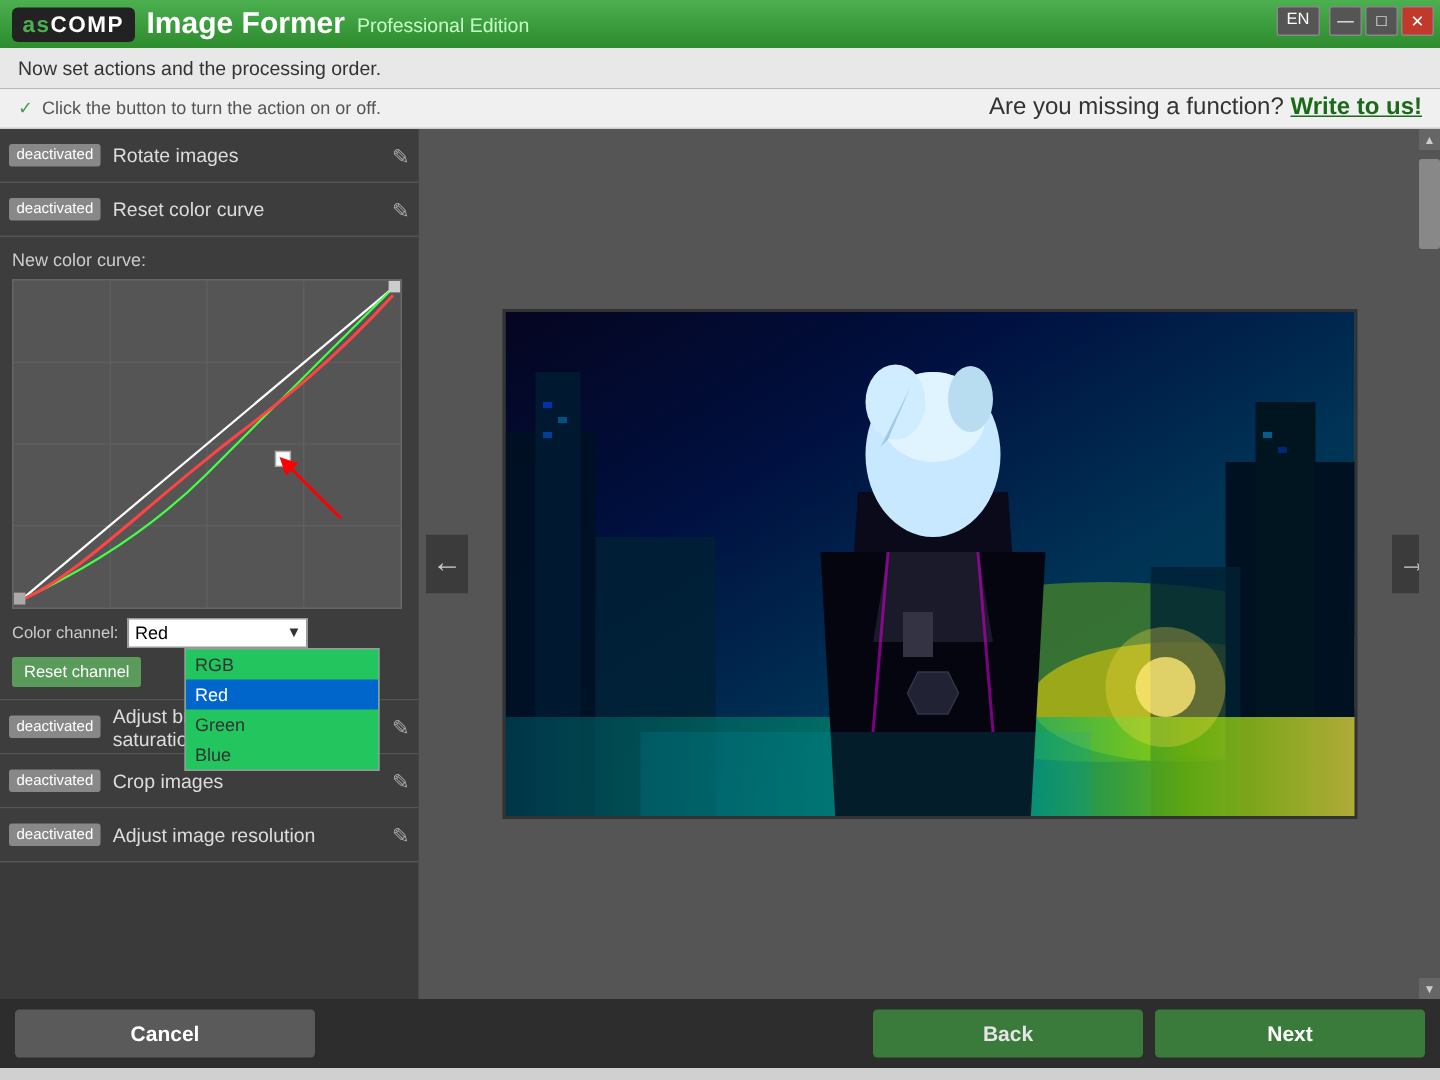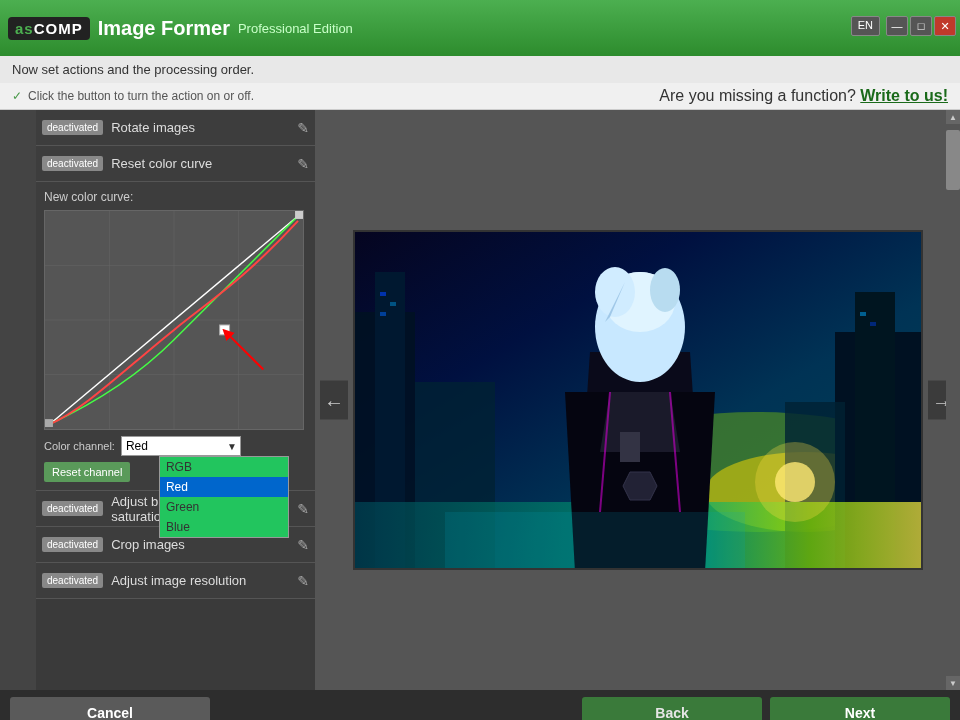--- a/index.html
+++ b/index.html
@@ -1,21 +1,21 @@
 <!DOCTYPE html>
 <html><head>
   <meta charset="utf-8">
   <style>
     * { box-sizing: border-box; margin: 0; padding: 0; font-family: Arial, sans-serif; }
     body { width: 960px; height: 720px; overflow: hidden; background: #1a1a1a; }
 
     
     #titlebar {
       width: 960px;
-      height: 56px;
+      height: 32px;
       background: linear-gradient(180deg, #4caf50 0%, #2d8c2d 100%);
       display: flex;
       align-items: center;
       padding: 0 8px;
       position: relative;
     }
     #logo-box {
       background: #222;
       border-radius: 4px;
       padding: 3px 7px;
@@ -28,21 +28,21 @@
       font-weight: bold;
       font-size: 15px;
       letter-spacing: 1px;
     }
     #logo-text span { color: #4caf50; }
     #app-title { color: white; font-size: 20px; font-weight: bold; margin-right: 8px; }
     #app-edition { color: #c8ffc8; font-size: 13px; }
     #window-controls {
       position: absolute;
       right: 4px;
-      top: 16px;
+      top: 4px;
       display: flex;
       gap: 2px;
     }
     .win-btn {
       width: 22px; height: 20px;
       background: #555;
       border: 1px solid #888;
       border-radius: 2px;
       cursor: pointer;
       display: flex; align-items: center; justify-content: center;
@@ -85,21 +85,20 @@
       overflow: hidden;
     }
 
     
     #left-panel {
       width: 280px;
       background: #3a3a3a;
       border-right: 1px solid #555;
       overflow-y: auto;
       flex-shrink: 0;
-      margin-left: 36px;
     }
 
     
     .action-row {
       display: flex;
       align-items: center;
       padding: 0 6px;
       height: 36px;
       border-bottom: 1px solid #555;
       background: #3d3d3d;

